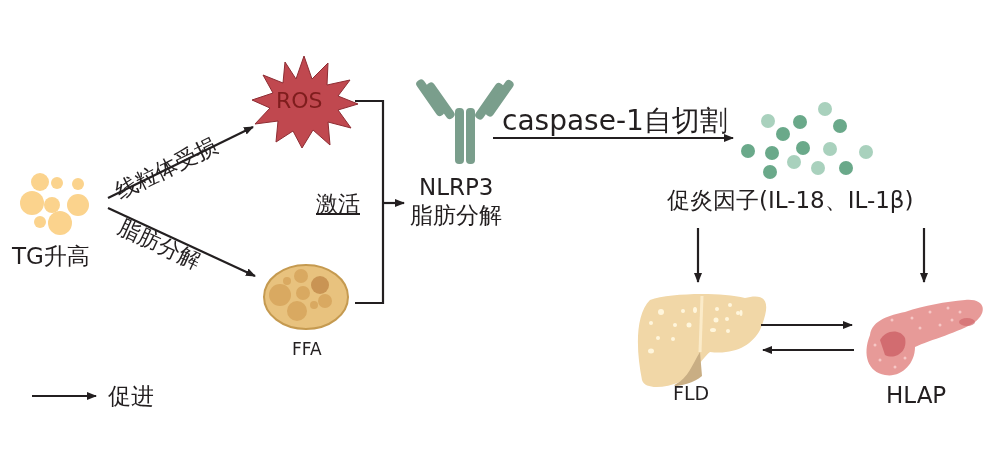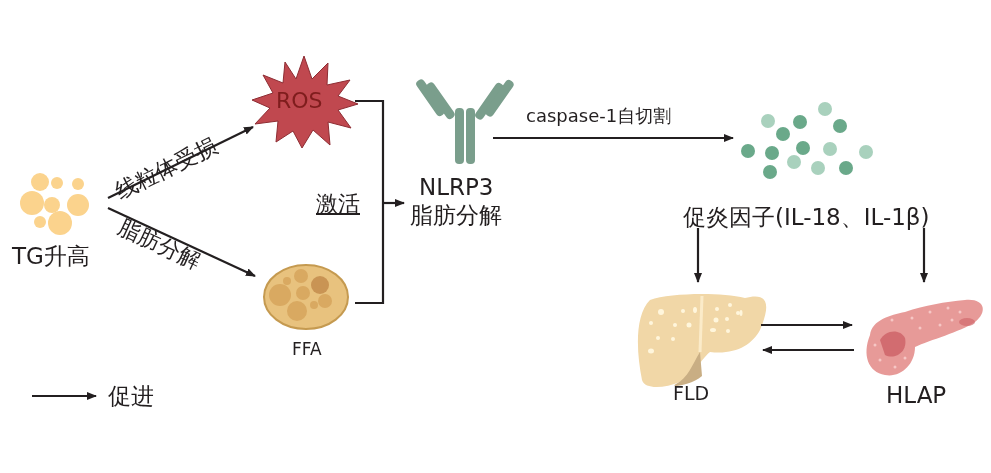--- a/index.html
+++ b/index.html
@@ -133,17 +133,17 @@
 </svg>
 
 <div class="lbl" style="left:12px;top:245px;font-size:23px;text-align:right;">TG升高</div>
 <div class="lbl rot" style="left:112px;top:183px;transform:rotate(-26deg);font-size:22px;">线粒体受损</div>
 <div class="lbl rot" style="left:124px;top:216px;transform:rotate(25deg);font-size:22px;">脂肪分解</div>
 <div class="lbl" style="left:276px;top:90px;color:#7f1d1d;font-size:22px;">ROS</div>
 <div class="lbl" style="left:292px;top:341px;font-size:17px;">FFA</div>
 <div class="lbl" style="left:316px;top:193px;font-size:22px;text-decoration:underline;">激活</div>
 <div class="lbl" style="left:419px;top:176px;font-size:23px;">NLRP3</div>
 <div class="lbl" style="left:410px;top:204px;font-size:23px;">脂肪分解</div>
-<div class="lbl" style="left:526px;top:107px;font-size:18px;">caspase-1自切割</div>
-<div class="lbl" style="left:667px;top:206px;font-size:23px;margin-left:16px;">促炎因子(IL-18、IL-1β)</div>
+<div class="lbl" style="left:502px;top:107px;font-size:28px;">caspase-1自切割</div>
+<div class="lbl" style="left:667px;top:189px;font-size:23px;">促炎因子(IL-18、IL-1β)</div>
 <div class="lbl" style="left:673px;top:384px;font-size:19px;">FLD</div>
 <div class="lbl" style="left:886px;top:384px;font-size:23px;text-align:center;">HLAP</div>
 <div class="lbl" style="left:108px;top:385px;font-size:23px;">促进</div>
 
 </body></html>

